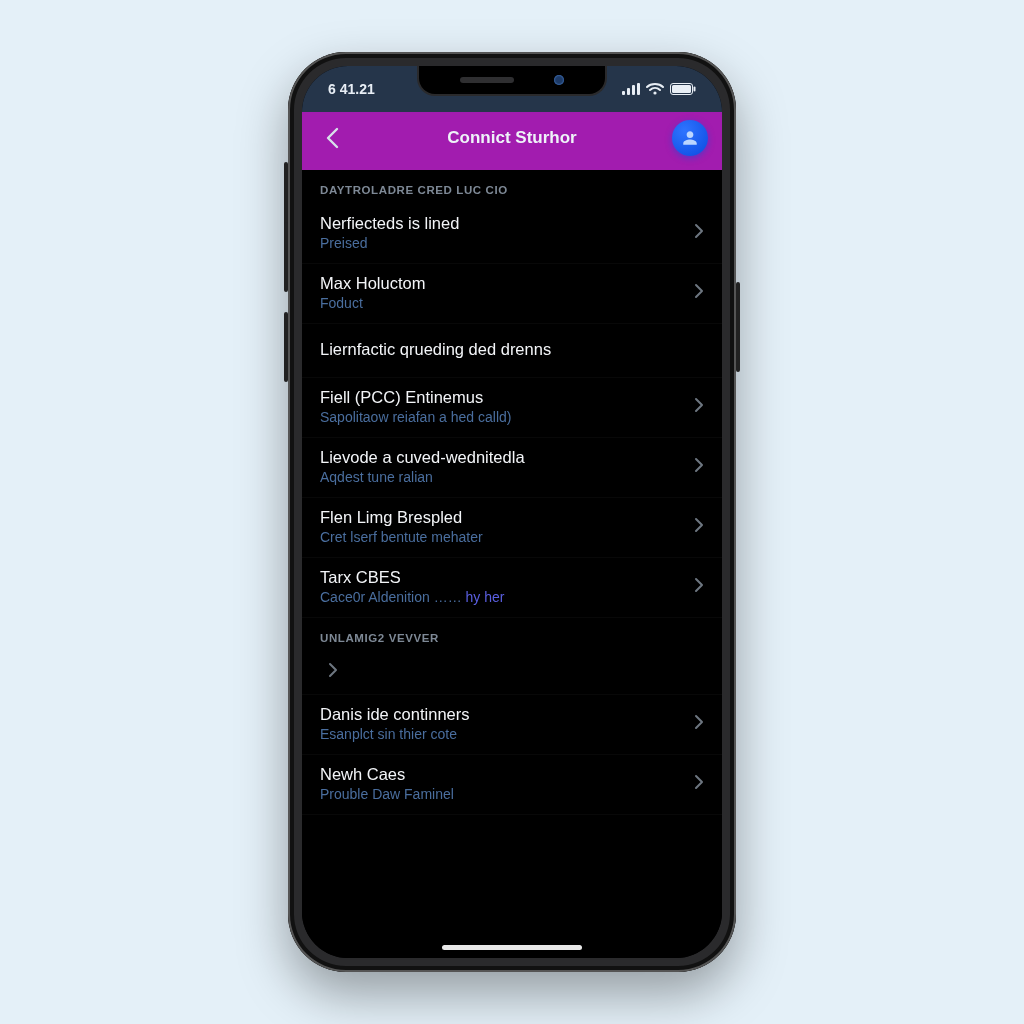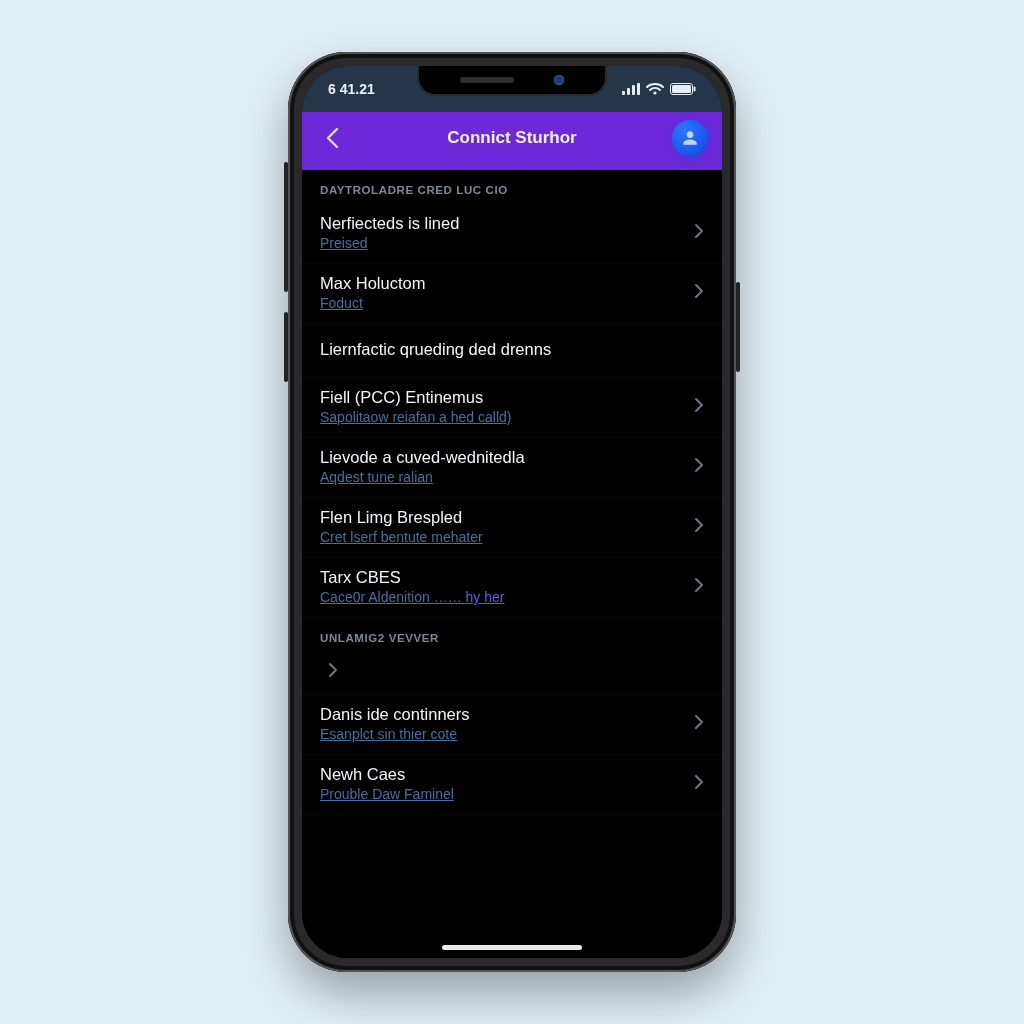--- a/index.html
+++ b/index.html
@@ -65,21 +65,21 @@
     color:#e8eef5;
     font-size:14px; font-weight:600;
   }
   .status-right { display:flex; align-items:center; gap:6px; }
   .signal-icon, .wifi-icon, .battery-icon { display:inline-block; }
   .signal-icon svg, .wifi-icon svg, .battery-icon svg { display:block; }
 
   
   .navbar {
     height: 58px;
-    background: #6d28d9;
+    background: #a21caf;
     display:flex; align-items:center;
     padding: 0 14px 6px 14px;
     position:relative;
   }
   .back-btn {
     width:32px; height:32px;
     display:flex; align-items:center; justify-content:center;
     color:#d8e1ea;
     cursor:pointer;
   }
@@ -121,21 +121,21 @@
     cursor:pointer;
     border-bottom: 1px solid rgba(255,255,255,0.03);
   }
   .row .txt { flex:1; min-width:0; }
   .row .title {
     color:#f3f5f8; font-size:16.5px; font-weight:400;
     white-space:nowrap; overflow:hidden; text-overflow:ellipsis;
   }
   .row .sub {
     color:#4a6e9e; font-size:14px; margin-top:2px;
-    white-space:nowrap; overflow:hidden; text-overflow:ellipsis;text-decoration:underline;
+    white-space:nowrap; overflow:hidden; text-overflow:ellipsis;
   }
   .row .sub .hl { color:#5a5fe0; }
   .chev {
     color:#6d7680; flex:none; margin-left:8px;
   }
   .row.nosub .title { padding:6px 0; }
 
   
   .home-ind {
     position:absolute; bottom:8px; left:50%; transform:translateX(-50%);

